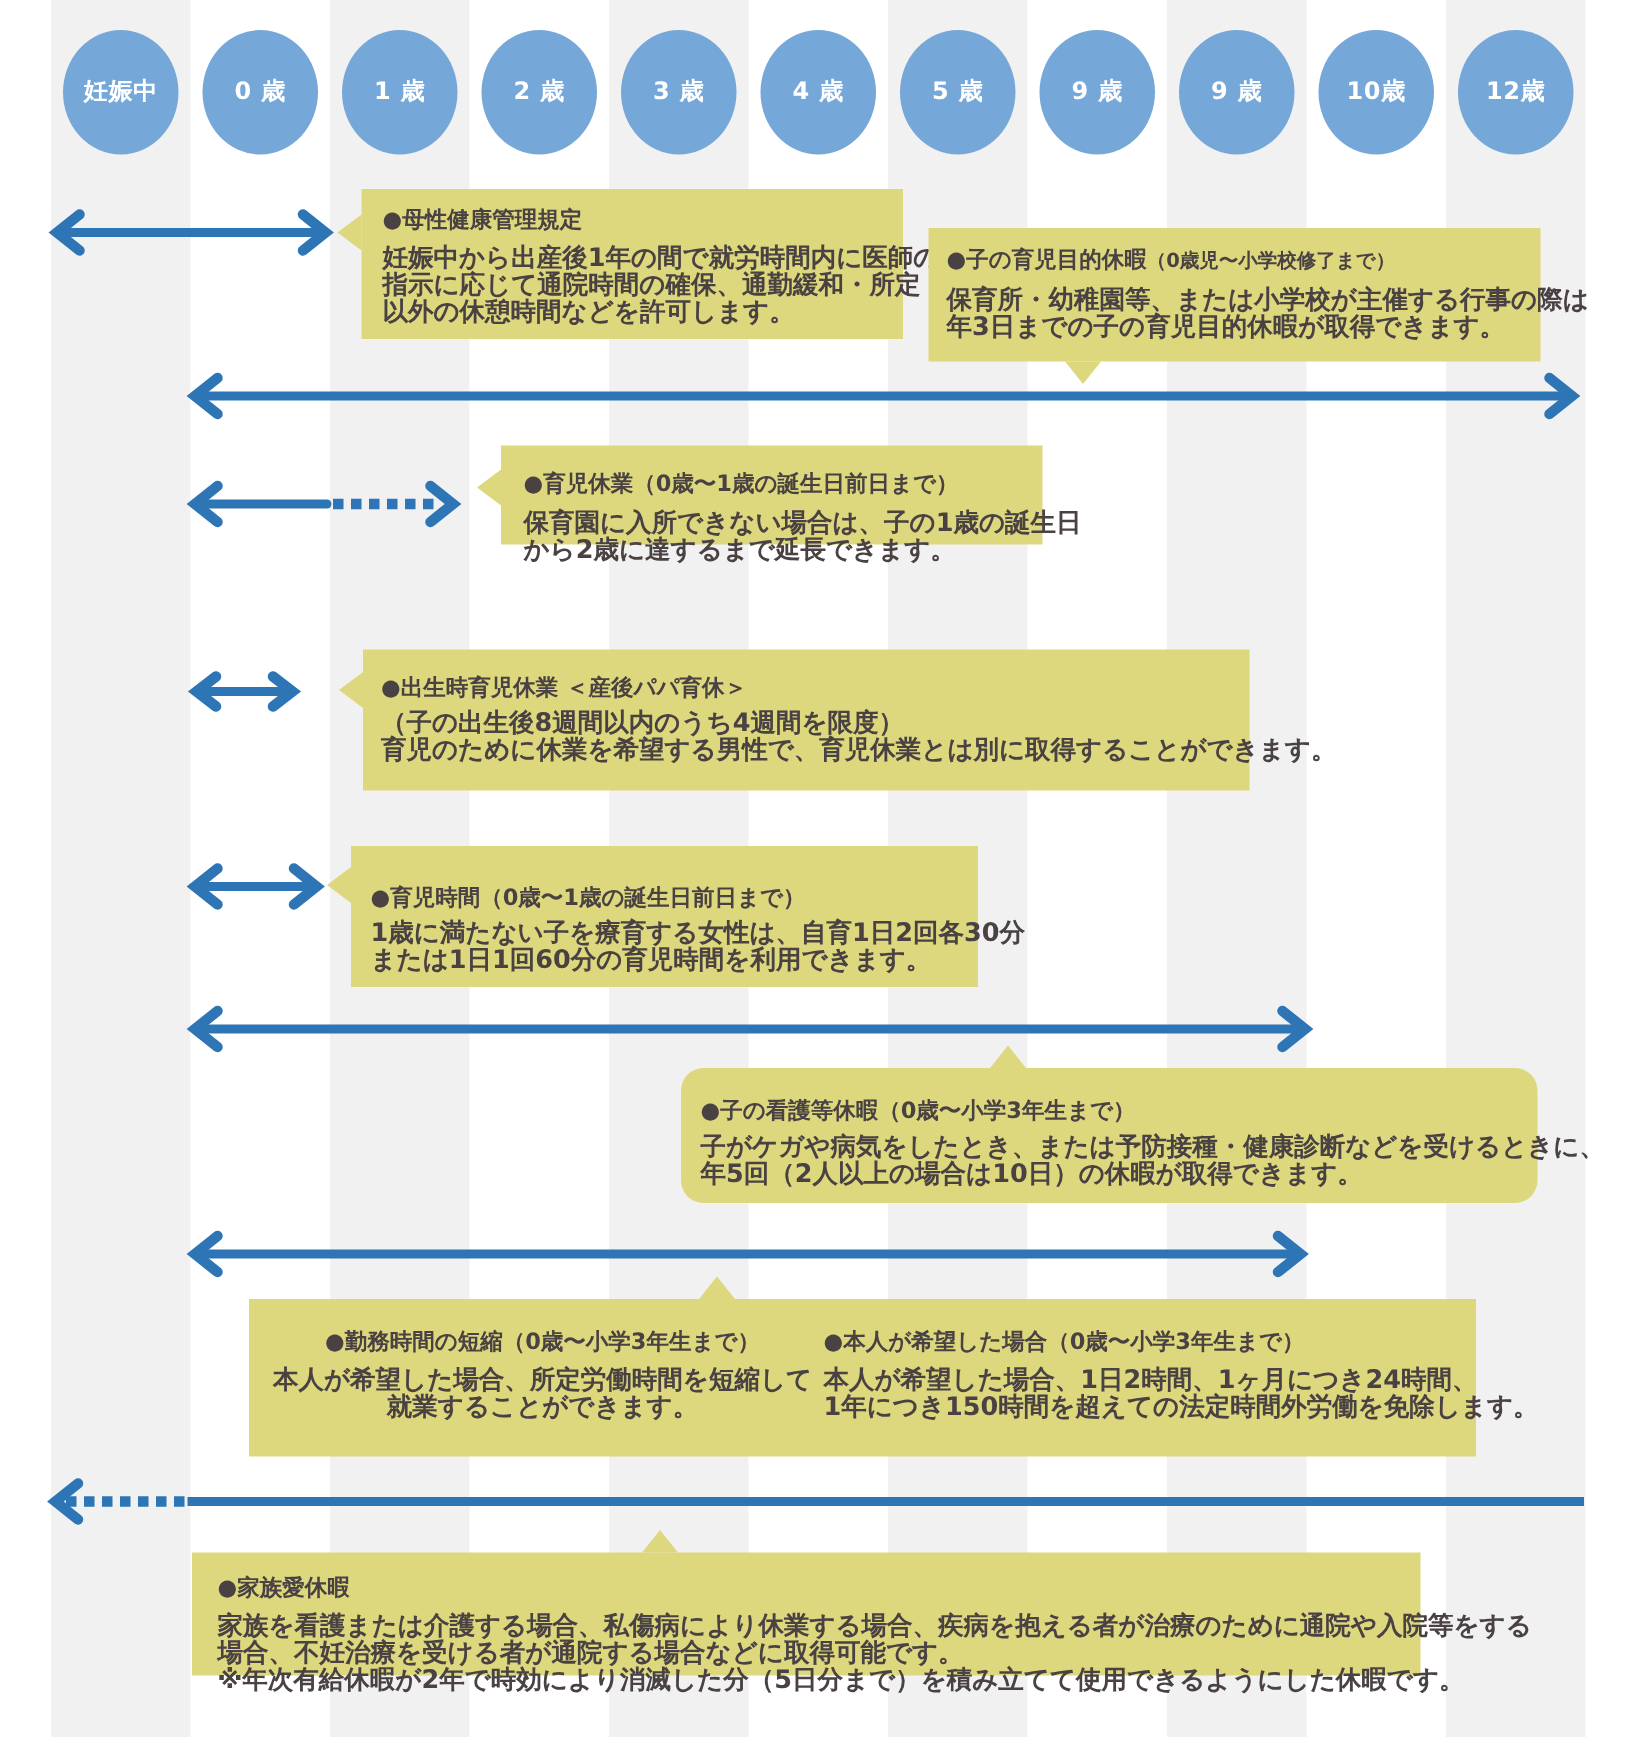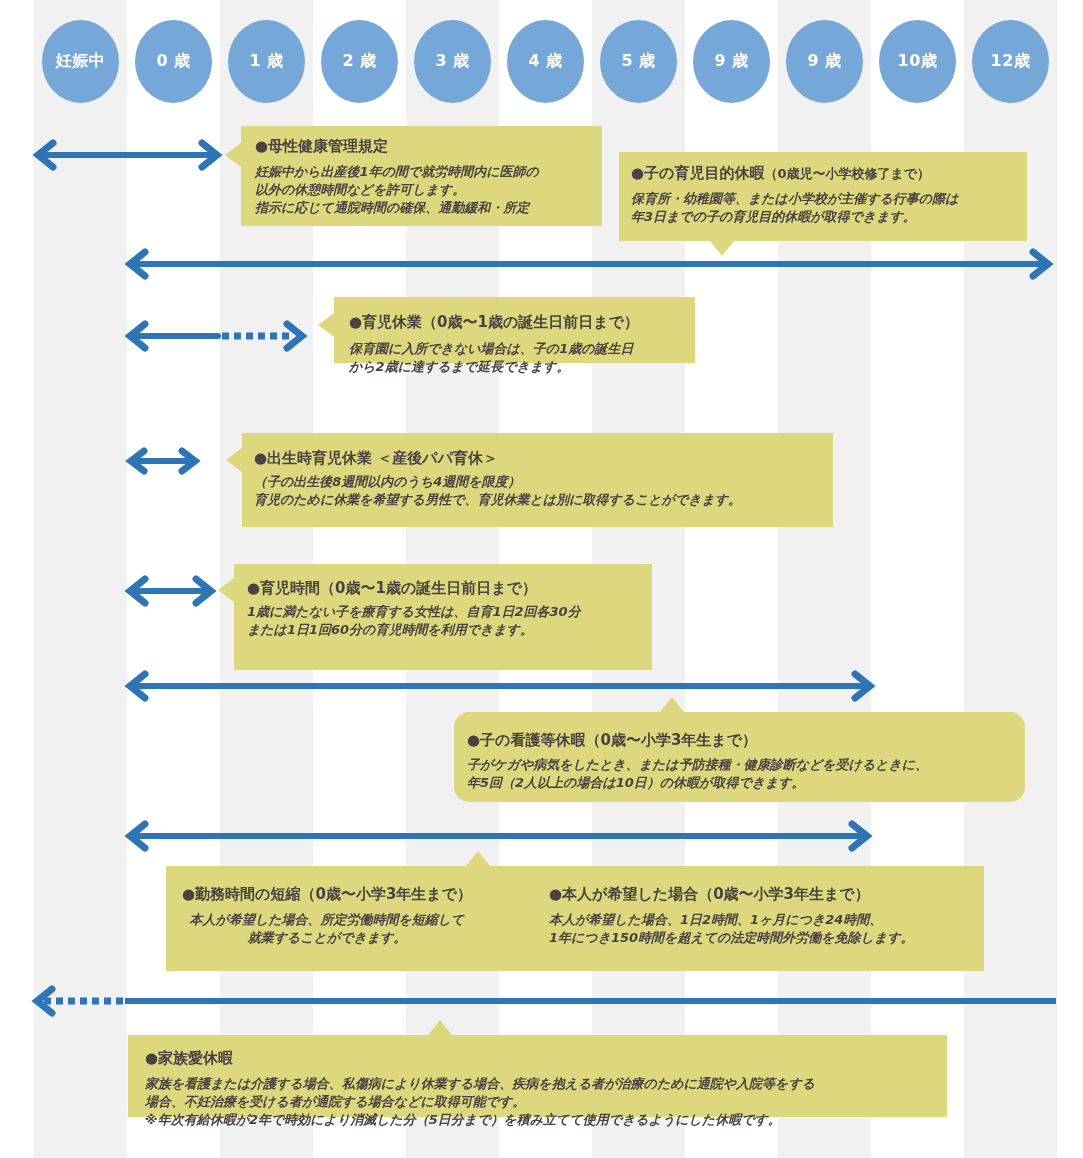--- a/index.html
+++ b/index.html
@@ -7,21 +7,21 @@
          font-family: "DejaVu Sans", "Liberation Sans", sans-serif; }
   .col { position: absolute; top: 0; width: 93px; height: 1158px; }
   .col.gray { background: #F1F1F1; }
   .circle { position: absolute; top: 20px; left: 8px; width: 77px; height: 83px; border-radius: 50%;
             background: #75A7D8; color: #ffffff; font-weight: bold; font-size: 16px;
             display: flex; align-items: center; justify-content: center; white-space: nowrap; letter-spacing: 0.5px; }
   svg.arrows { position: absolute; left: 0; top: 0; width: 1083px; height: 1158px; pointer-events: none; }
   .box { position: absolute; background: #DDD87E; color: #4A4242; font-weight: bold; box-sizing: border-box; }
   .box .title { font-size: 15px; line-height: 20px; white-space: nowrap; }
   .box .title .note { font-size: 13px; }
-  .box .line { font-size: 13px; line-height: 18px; white-space: nowrap; font-style: italic; }
+  .box .line { font-size: 17px; line-height: 18px; white-space: nowrap; }
   .ptr { position: absolute; width: 0; height: 0; }
   .ptr.left { border-top: 12px solid transparent; border-bottom: 12px solid transparent; border-right: 16px solid #DDD87E; }
   .ptr.down { border-left: 12px solid transparent; border-right: 12px solid transparent; border-top: 15px solid #DDD87E; }
   .ptr.up { border-left: 12px solid transparent; border-right: 12px solid transparent; border-bottom: 15px solid #DDD87E; }
   .sec { position: absolute; top: 18px; }
 </style>
 </head>
 <body>
 
 <div class="col gray" style="left:34px">
@@ -99,22 +99,22 @@
     <line x1="44" y1="1001" x2="124" y2="1001" stroke-width="7" stroke-linecap="butt" stroke-dasharray="7,5"></line>
     <line x1="125" y1="1001" x2="1056" y2="1001" stroke-width="6" stroke-linecap="butt"></line>
     <polyline points="52,989 37,1001 52,1013" stroke-width="7"></polyline>
   </g>
 </svg>
 
 <div class="box" style="left:241px;top:126px;width:361px;height:100px;padding:10px 14px;">
   <span class="ptr left" style="left:-16px;top:17px;"></span>
   <div class="title" style="margin-bottom:7px;">●母性健康管理規定</div>
   <div class="line">妊娠中から出産後1年の間で就労時間内に医師の</div>
+  <div class="line">指示に応じて通院時間の確保、通勤緩和・所定</div>
   <div class="line">以外の休憩時間などを許可します。</div>
-  <div class="line">指示に応じて通院時間の確保、通勤緩和・所定</div>
 </div>
 
 <div class="box" style="left:619px;top:152px;width:408px;height:89px;padding:11px 12px;">
   <span class="ptr down" style="left:91px;bottom:-15px;"></span>
   <div class="title" style="margin-bottom:6px;">
     <span>●子の育児目的休暇</span><span class="note">（0歳児〜小学校修了まで）</span>
   </div>
   <div class="line">保育所・幼稚園等、または小学校が主催する行事の際は</div>
   <div class="line">年3日までの子の育児目的休暇が取得できます。</div>
 </div>
@@ -126,21 +126,21 @@
   <div class="line">から2歳に達するまで延長できます。</div>
 </div>
 
 <div class="box" style="left:242px;top:433px;width:591px;height:94px;padding:15px 12px;">
   <span class="ptr left" style="left:-16px;top:15px;"></span>
   <div class="title" style="margin-bottom:5px;">●出生時育児休業 ＜産後パパ育休＞</div>
   <div class="line">（子の出生後8週間以内のうち4週間を限度）</div>
   <div class="line">育児のために休業を希望する男性で、育児休業とは別に取得することができます。</div>
 </div>
 
-<div class="box" style="left:234px;top:564px;width:418px;height:106px;padding:14px 13px;">
+<div class="box" style="left:234px;top:564px;width:418px;height:94px;padding:24px 13px;">
   <span class="ptr left" style="left:-16px;top:14px;"></span>
   <div class="title" style="margin-bottom:5px;">●育児時間（0歳〜1歳の誕生日前日まで）</div>
   <div class="line">1歳に満たない子を療育する女性は、自育1日2回各30分</div>
   <div class="line">または1日1回60分の育児時間を利用できます。</div>
 </div>
 
 <div class="box" style="left:454px;top:712px;width:571px;height:90px;padding:18px 13px;border-radius:15px;">
   <span class="ptr up" style="left:206px;top:-15px;"></span>
   <div class="title" style="margin-bottom:6px;">●子の看護等休暇（0歳〜小学3年生まで）</div>
   <div class="line">子がケガや病気をしたとき、または予防接種・健康診断などを受けるときに、</div>

